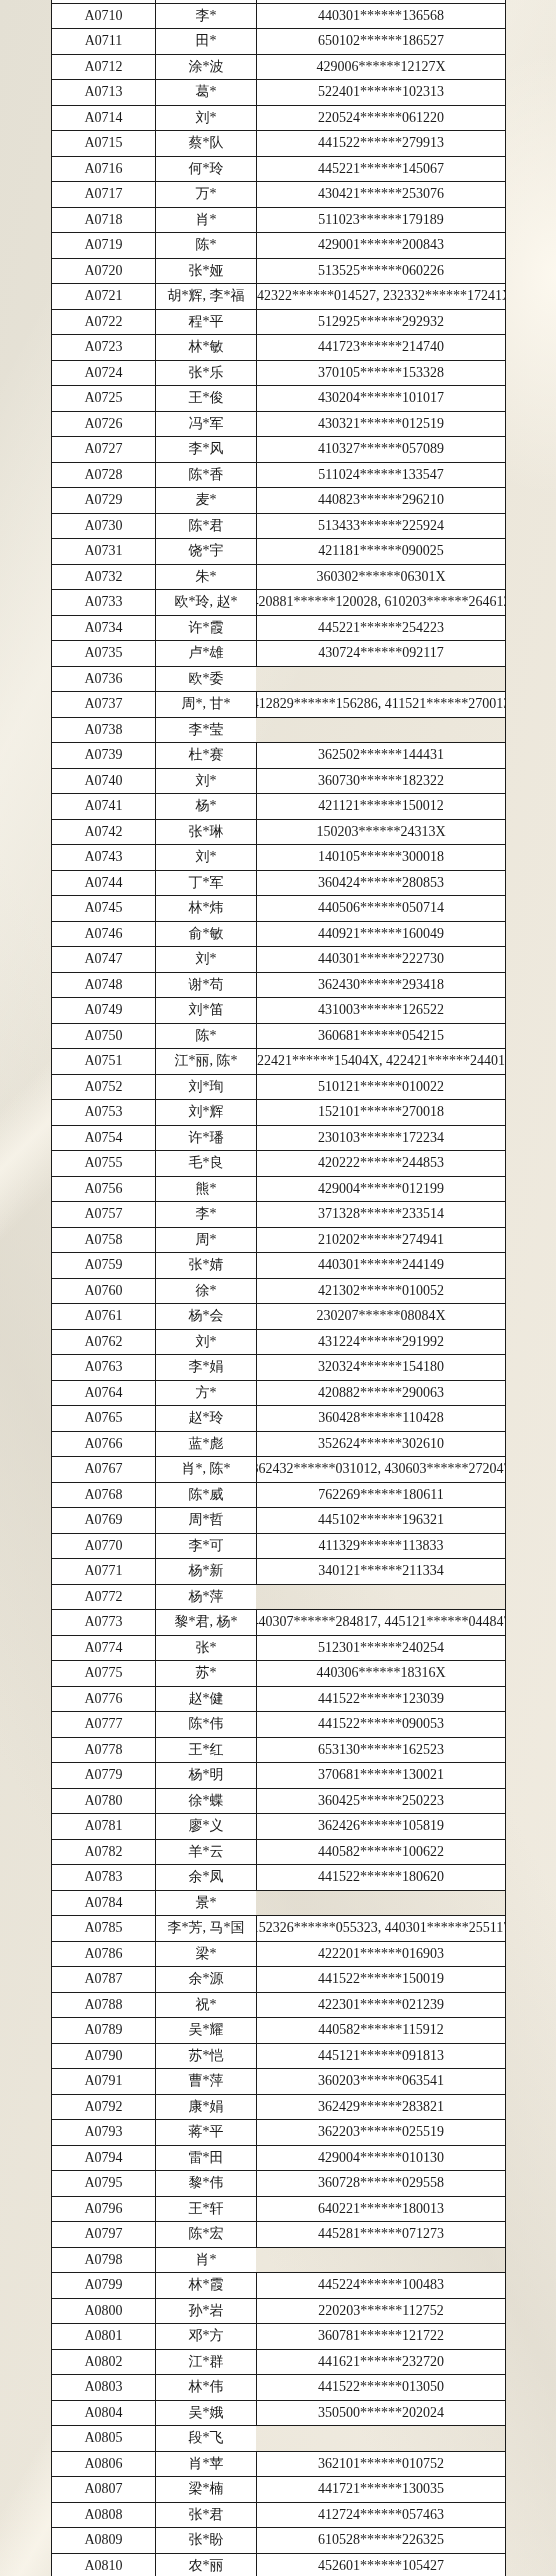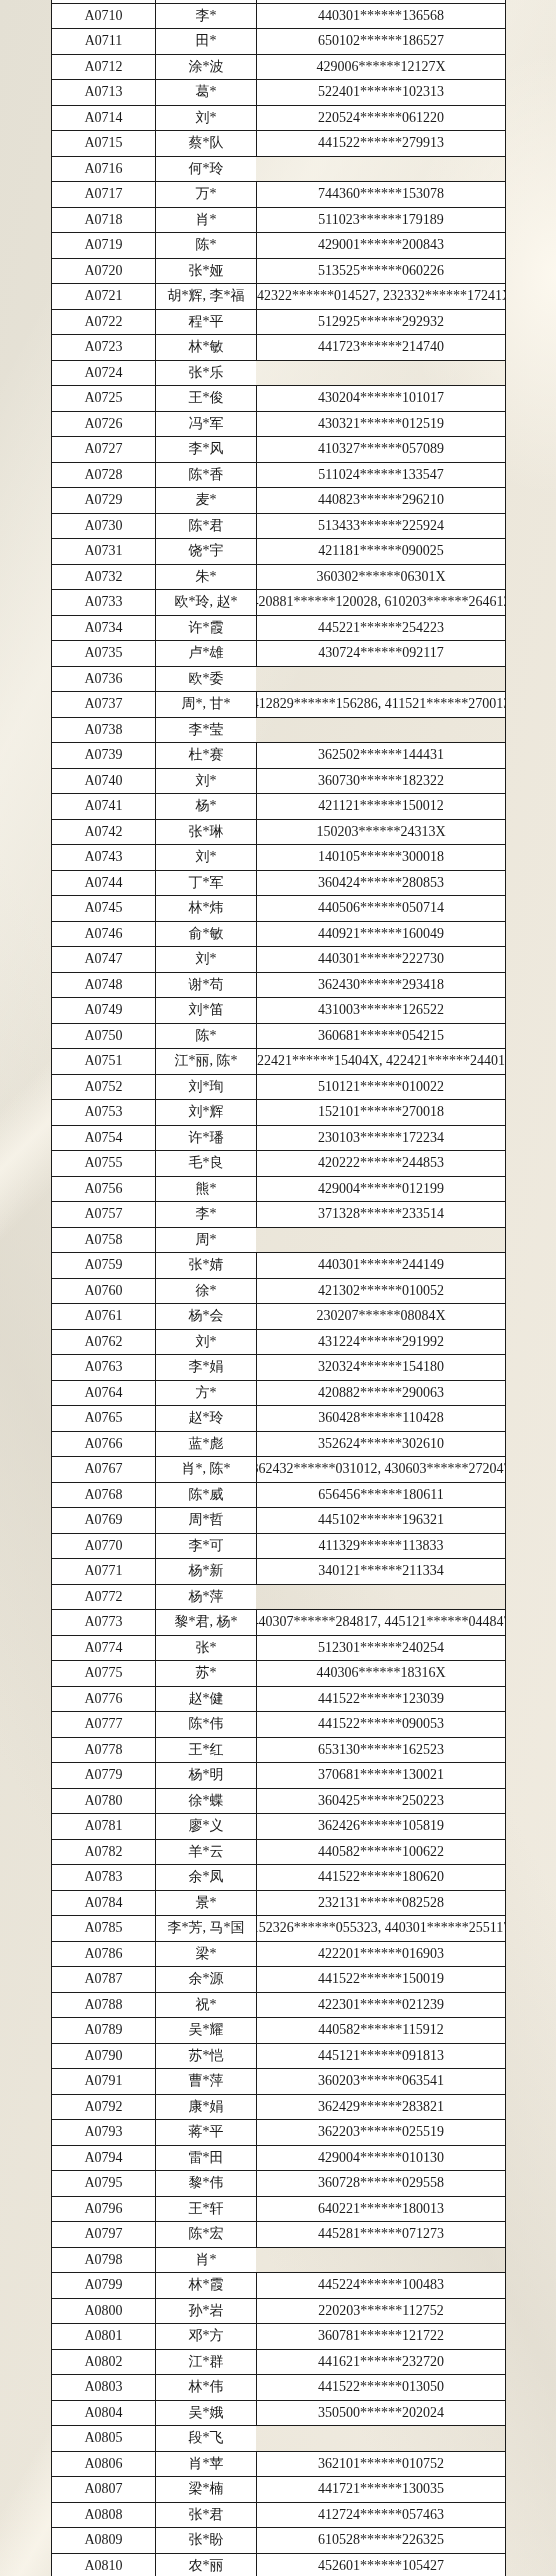--- a/index.html
+++ b/index.html
@@ -100,24 +100,25 @@
           <div class="cell c0">A0714</div>
           <div class="cell c1">刘*</div>
           <div class="cell c2">220524******061220</div>
         </div><div class="trow">
           <div class="cell c0">A0715</div>
           <div class="cell c1">蔡*队</div>
           <div class="cell c2">441522******279913</div>
         </div><div class="trow">
           <div class="cell c0">A0716</div>
           <div class="cell c1">何*玲</div>
+          <div class="cell c2">445221******145067</div>
         </div><div class="trow">
           <div class="cell c0">A0717</div>
           <div class="cell c1">万*</div>
-          <div class="cell c2">744360******153078</div>
+          <div class="cell c2">430421******253076</div>
         </div><div class="trow">
           <div class="cell c0">A0718</div>
           <div class="cell c1">肖*</div>
           <div class="cell c2">511023******179189</div>
         </div><div class="trow">
           <div class="cell c0">A0719</div>
           <div class="cell c1">陈*</div>
           <div class="cell c2">429001******200843</div>
         </div><div class="trow">
           <div class="cell c0">A0720</div>
@@ -131,20 +132,21 @@
           <div class="cell c0">A0722</div>
           <div class="cell c1">程*平</div>
           <div class="cell c2">512925******292932</div>
         </div><div class="trow">
           <div class="cell c0">A0723</div>
           <div class="cell c1">林*敏</div>
           <div class="cell c2">441723******214740</div>
         </div><div class="trow">
           <div class="cell c0">A0724</div>
           <div class="cell c1">张*乐</div>
+          <div class="cell c2">370105******153328</div>
         </div><div class="trow">
           <div class="cell c0">A0725</div>
           <div class="cell c1">王*俊</div>
           <div class="cell c2">430204******101017</div>
         </div><div class="trow">
           <div class="cell c0">A0726</div>
           <div class="cell c1">冯*军</div>
           <div class="cell c2">430321******012519</div>
         </div><div class="trow">
           <div class="cell c0">A0727</div>
@@ -264,20 +266,21 @@
           <div class="cell c0">A0756</div>
           <div class="cell c1">熊*</div>
           <div class="cell c2">429004******012199</div>
         </div><div class="trow">
           <div class="cell c0">A0757</div>
           <div class="cell c1">李*</div>
           <div class="cell c2">371328******233514</div>
         </div><div class="trow">
           <div class="cell c0">A0758</div>
           <div class="cell c1">周*</div>
+          <div class="cell c2">210202******274941</div>
         </div><div class="trow">
           <div class="cell c0">A0759</div>
           <div class="cell c1">张*婧</div>
           <div class="cell c2">440301******244149</div>
         </div><div class="trow">
           <div class="cell c0">A0760</div>
           <div class="cell c1">徐*</div>
           <div class="cell c2">421302******010052</div>
         </div><div class="trow">
           <div class="cell c0">A0761</div>
@@ -303,21 +306,21 @@
           <div class="cell c0">A0766</div>
           <div class="cell c1">蓝*彪</div>
           <div class="cell c2">352624******302610</div>
         </div><div class="trow">
           <div class="cell c0">A0767</div>
           <div class="cell c1">肖*, 陈*</div>
           <div class="cell c2">362432******031012, 430603******272047</div>
         </div><div class="trow">
           <div class="cell c0">A0768</div>
           <div class="cell c1">陈*威</div>
-          <div class="cell c2">656456******180611</div>
+          <div class="cell c2">762269******180611</div>
         </div><div class="trow">
           <div class="cell c0">A0769</div>
           <div class="cell c1">周*哲</div>
           <div class="cell c2">445102******196321</div>
         </div><div class="trow">
           <div class="cell c0">A0770</div>
           <div class="cell c1">李*可</div>
           <div class="cell c2">411329******113833</div>
         </div><div class="trow">
           <div class="cell c0">A0771</div>
@@ -366,21 +369,20 @@
           <div class="cell c0">A0782</div>
           <div class="cell c1">羊*云</div>
           <div class="cell c2">440582******100622</div>
         </div><div class="trow">
           <div class="cell c0">A0783</div>
           <div class="cell c1">余*凤</div>
           <div class="cell c2">441522******180620</div>
         </div><div class="trow">
           <div class="cell c0">A0784</div>
           <div class="cell c1">景*</div>
-          <div class="cell c2">232131******082528</div>
         </div><div class="trow">
           <div class="cell c0">A0785</div>
           <div class="cell c1">李*芳, 马*国</div>
           <div class="cell c2">152326******055323, 440301******255117</div>
         </div><div class="trow">
           <div class="cell c0">A0786</div>
           <div class="cell c1">梁*</div>
           <div class="cell c2">422201******016903</div>
         </div><div class="trow">
           <div class="cell c0">A0787</div>

